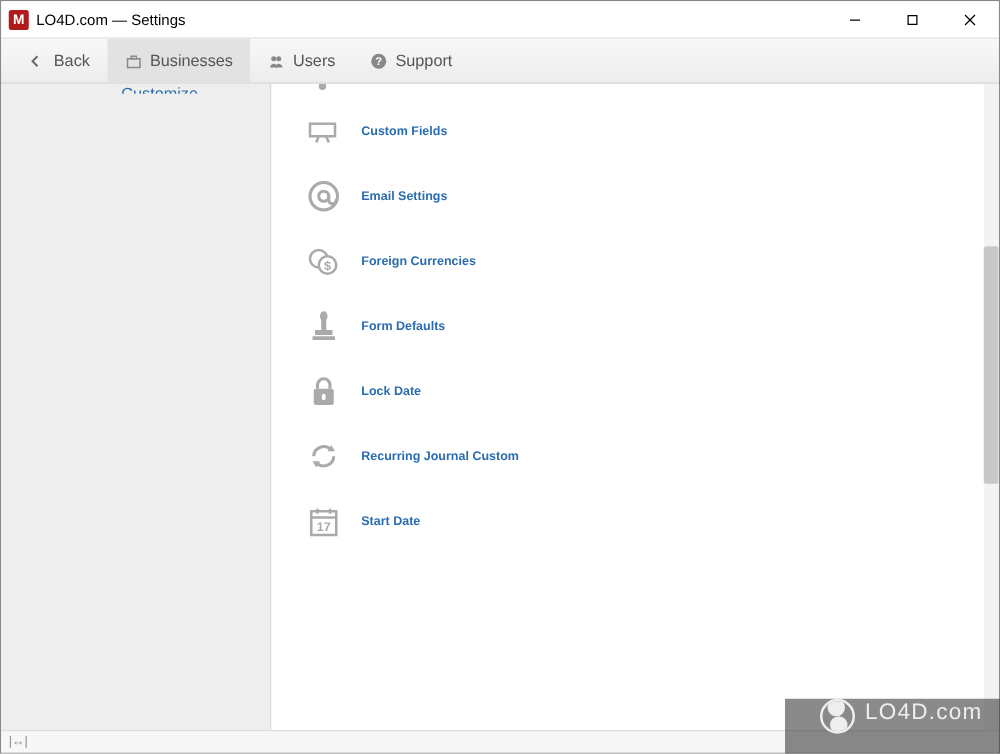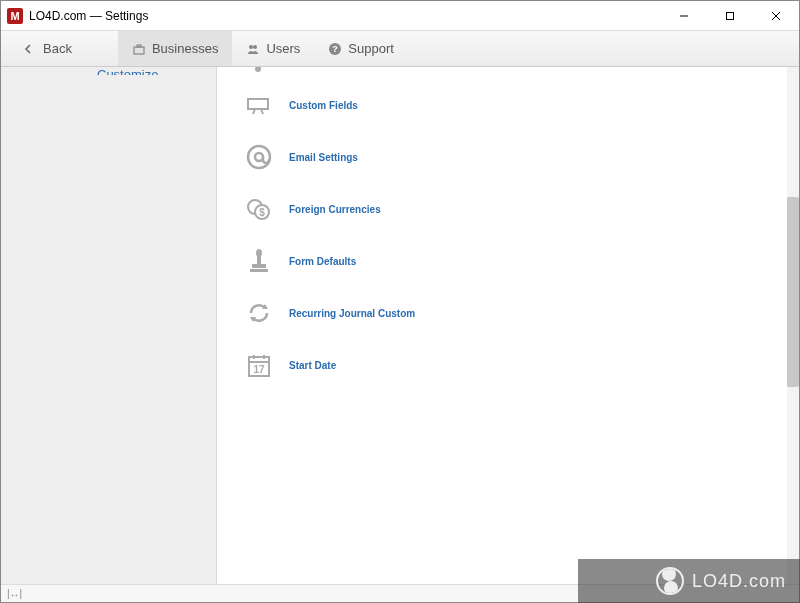--- a/index.html
+++ b/index.html
@@ -5,34 +5,34 @@
   * { box-sizing: border-box; margin: 0; padding: 0; }
   body { font-family: "Segoe UI", Tahoma, sans-serif; font-size: 12px; background: #fff; width: 800px; height: 603px; overflow: hidden; position: relative; }
   .window { width: 800px; height: 603px; border: 1px solid #888; display: flex; flex-direction: column; background: #fff; }
   .titlebar { height: 30px; display: flex; align-items: center; padding: 0 0 0 6px; border-bottom: 1px solid #ddd; background: #fff; }
   .titlebar .appicon { width: 16px; height: 16px; background: #b11a1a; color: #fff; font-weight: bold; font-size: 11px; display: flex; align-items: center; justify-content: center; border-radius: 2px; margin-right: 6px; }
   .titlebar .title { font-size: 12px; color: #000; }
   .titlebar .winctrls { margin-left: auto; display: flex; }
   .titlebar .winbtn { width: 46px; height: 30px; display: flex; align-items: center; justify-content: center; color: #000; }
   .toolbar { height: 36px; background: linear-gradient(#f8f8f8,#ececec); border-bottom: 1px solid #ccc; display: flex; align-items: stretch; padding: 0 8px; }
   .tb-btn { display: flex; align-items: center; gap: 6px; padding: 0 14px; color: #555; font-size: 13px; cursor: pointer; }
-  .tb-btn.selected { background: #e2e2e2; margin-left: 32px; }
+  .tb-btn.selected { background: #e2e2e2; }
   .tb-icon { width: 14px; height: 14px; color: #888; }
   .body { flex: 1; display: flex; background: #eeeeee; overflow: hidden; }
   .sidebar { width: 215px; background: #eeeeee; padding-top: 0; }
   .sidebar .side-link { color: #2b6cb0; font-size: 13px; padding: 4px 12px 4px 96px; display: block; margin-top: -4px; overflow: hidden; height: 12px; }
   .main { flex: 1; background: #fff; border-left: 1px solid #d9d9d9; position: relative; overflow: hidden; }
   .scrollbar { position: absolute; right: 0; top: 130px; width: 12px; height: 190px; background: #c8c8c8; border-radius: 2px; }
   .scrolltrack { position: absolute; right: 0; top: 0; width: 12px; height: 100%; background: #f3f3f3; }
   .list { padding: 0 0 0 28px; margin-top: -12px; }
   .row { display: flex; align-items: center; height: 52px; gap: 16px; }
   .row .ricon { width: 28px; height: 28px; color: #aaaaaa; display:flex; align-items:center; justify-content:center; }
   .row .rlabel { color: #2b6cb0; font-size: 10px; font-weight: 600; }
   .statusbar { height: 18px; background: #f7f7f7; border-top: 1px solid #ddd; display:flex; align-items:center; padding-left:6px; color:#888; font-size:10px; }
-  .watermark { position: absolute; bottom: 0; right: 0; height: 44px; width: 222px; background: rgba(60,60,60,0.6); color: #eee; display:flex; align-items:center; justify-content:flex-end; padding-right:14px; font-size:18px; font-weight:300; letter-spacing:1px; gap:8px; }
+  .watermark { position: absolute; bottom: 0; right: 0; height: 44px; width: 172px; background: rgba(60,60,60,0.6); color: #eee; display:flex; justify-content:flex-end; padding-right:14px; font-size:18px; font-weight:300; letter-spacing:1px; gap:8px; }
   .watermark .wlogo { width:28px; height:28px; border:2px solid #eee; border-radius:50%; position:relative; overflow:hidden; }
   .watermark .wlogo::before, .watermark .wlogo::after { content:''; position:absolute; background:#eee; border-radius:50%; }
   .watermark .wlogo::before { width:14px; height:14px; top:-2px; left:4px; }
   .watermark .wlogo::after { width:14px; height:14px; bottom:-2px; right:4px; }
 </style>
 </head>
 <body>
 
 <div class="window">
 
@@ -157,20 +157,30 @@
             <svg width="24" height="26" viewBox="0 0 24 26">
                 <ellipse cx="12" cy="5" rx="3" ry="4" fill="#aaa"></ellipse>
                 <rect x="10" y="8" width="4" height="8" fill="#aaa"></rect>
                 <rect x="5" y="16" width="14" height="4" fill="#aaa"></rect>
                 <rect x="3" y="21" width="18" height="3" fill="#aaa"></rect>
               </svg>
           </span>
           <span class="rlabel">Form Defaults</span>
         </div>
 
+        <div class="row">
+          <span class="ricon">
+            <svg width="22" height="26" viewBox="0 0 22 26">
+                <rect x="3" y="11" width="16" height="13" rx="2" fill="#aaa"></rect>
+                <path d="M6 11 V8 a5 5 0 0 1 10 0 v3" fill="none" stroke="#aaa" stroke-width="2.5"></path>
+                <rect x="9.5" y="15" width="3" height="5" rx="1.5" fill="#fff"></rect>
+              </svg>
+          </span>
+          <span class="rlabel">Lock Date</span>
+        </div>
 
 
         <div class="row">
           <span class="ricon">
             <svg width="26" height="26" viewBox="0 0 26 26">
                 <path d="M5 13 a8 8 0 0 1 14 -5" fill="none" stroke="#aaa" stroke-width="2.5"></path>
                 <polygon points="19,4 22,9 16,9" fill="#aaa"></polygon>
                 <path d="M21 13 a8 8 0 0 1 -14 5" fill="none" stroke="#aaa" stroke-width="2.5"></path>
                 <polygon points="7,22 4,17 10,17" fill="#aaa"></polygon>
               </svg>

